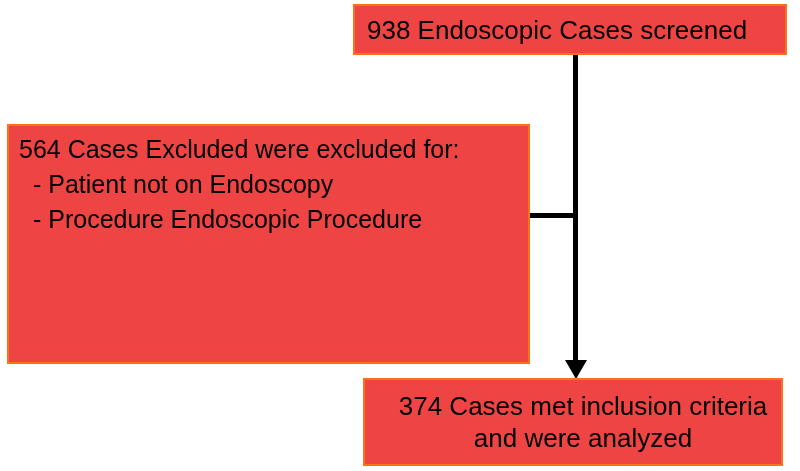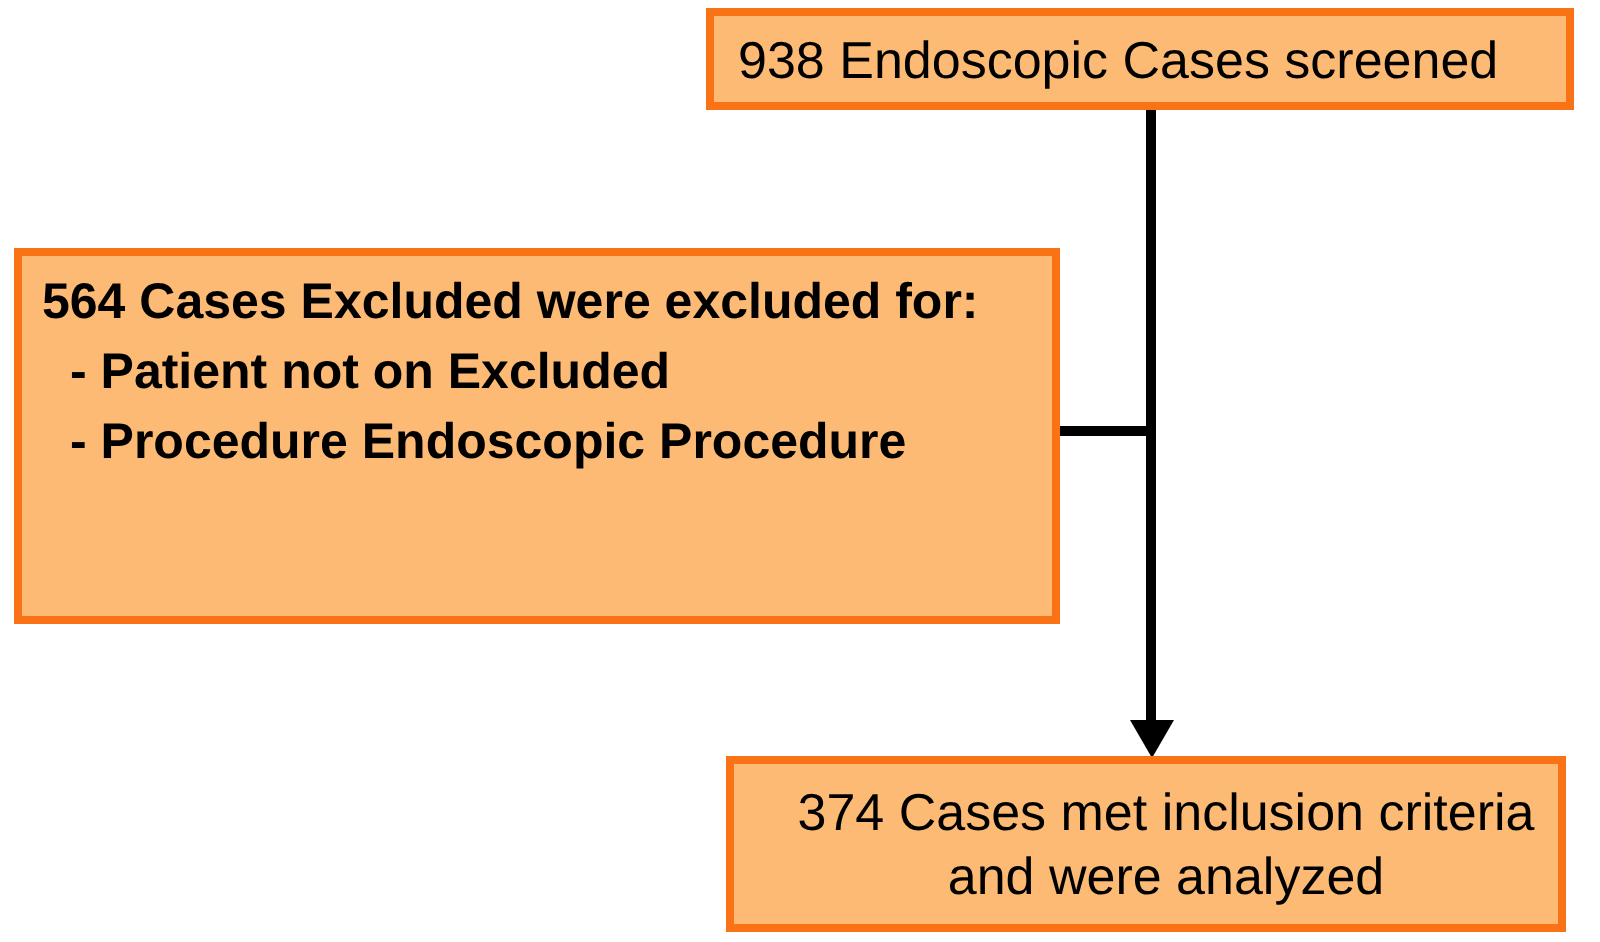--- a/index.html
+++ b/index.html
@@ -14,22 +14,22 @@
   #flowchart {
     position: relative;
     width: 800px;
     height: 471px;
     background: #ffffff;
     overflow: hidden;
   }
   .node-box {
     position: absolute;
     box-sizing: border-box;
-    border: 4px solid #f97316;
-    background: #fdba74;
+    border: 2px solid #f97316;
+    background: #ef4444;
     color: #000000;
     line-height: 1.0;
   }
 
   
   #box-screened {
     left: 353px;
     top: 4px;
     width: 434px;
     height: 51px;
@@ -40,23 +40,22 @@
   #box-screened .node-text {
     font-size: 26px;
     white-space: nowrap;
   }
 
   
   #box-excluded {
     left: 7px;
     top: 124px;
     width: 523px;
-    height: 188px;
+    height: 240px;
     padding: 11px 12px 0 10px;
-    font-weight: bold;
   }
   #box-excluded .node-heading {
     font-size: 25px;
     white-space: nowrap;
     margin-bottom: 10px;
   }
   #box-excluded .reason-list {
     list-style: none;
     margin: 0;
     padding: 0;
@@ -127,21 +126,21 @@
     <span class="node-text">938 Endoscopic Cases screened</span>
   </div>
 
   <div class="connector" id="connector-vertical-main"></div>
 
   <div class="connector" id="connector-horizontal-excluded"></div>
 
   <div class="node-box" id="box-excluded">
     <div class="node-heading">564 Cases Excluded were excluded for:</div>
     <ul class="reason-list">
-      <li class="reason-item">Patient not on Excluded</li>
+      <li class="reason-item">Patient not on Endoscopy</li>
       <li class="reason-item">Procedure Endoscopic Procedure</li>
     </ul>
   </div>
 
   <div id="arrowhead-included"></div>
 
   <div class="node-box" id="box-included">
     <span class="node-line">374 Cases met inclusion criteria</span>
     <span class="node-line">and were analyzed</span>
   </div>

